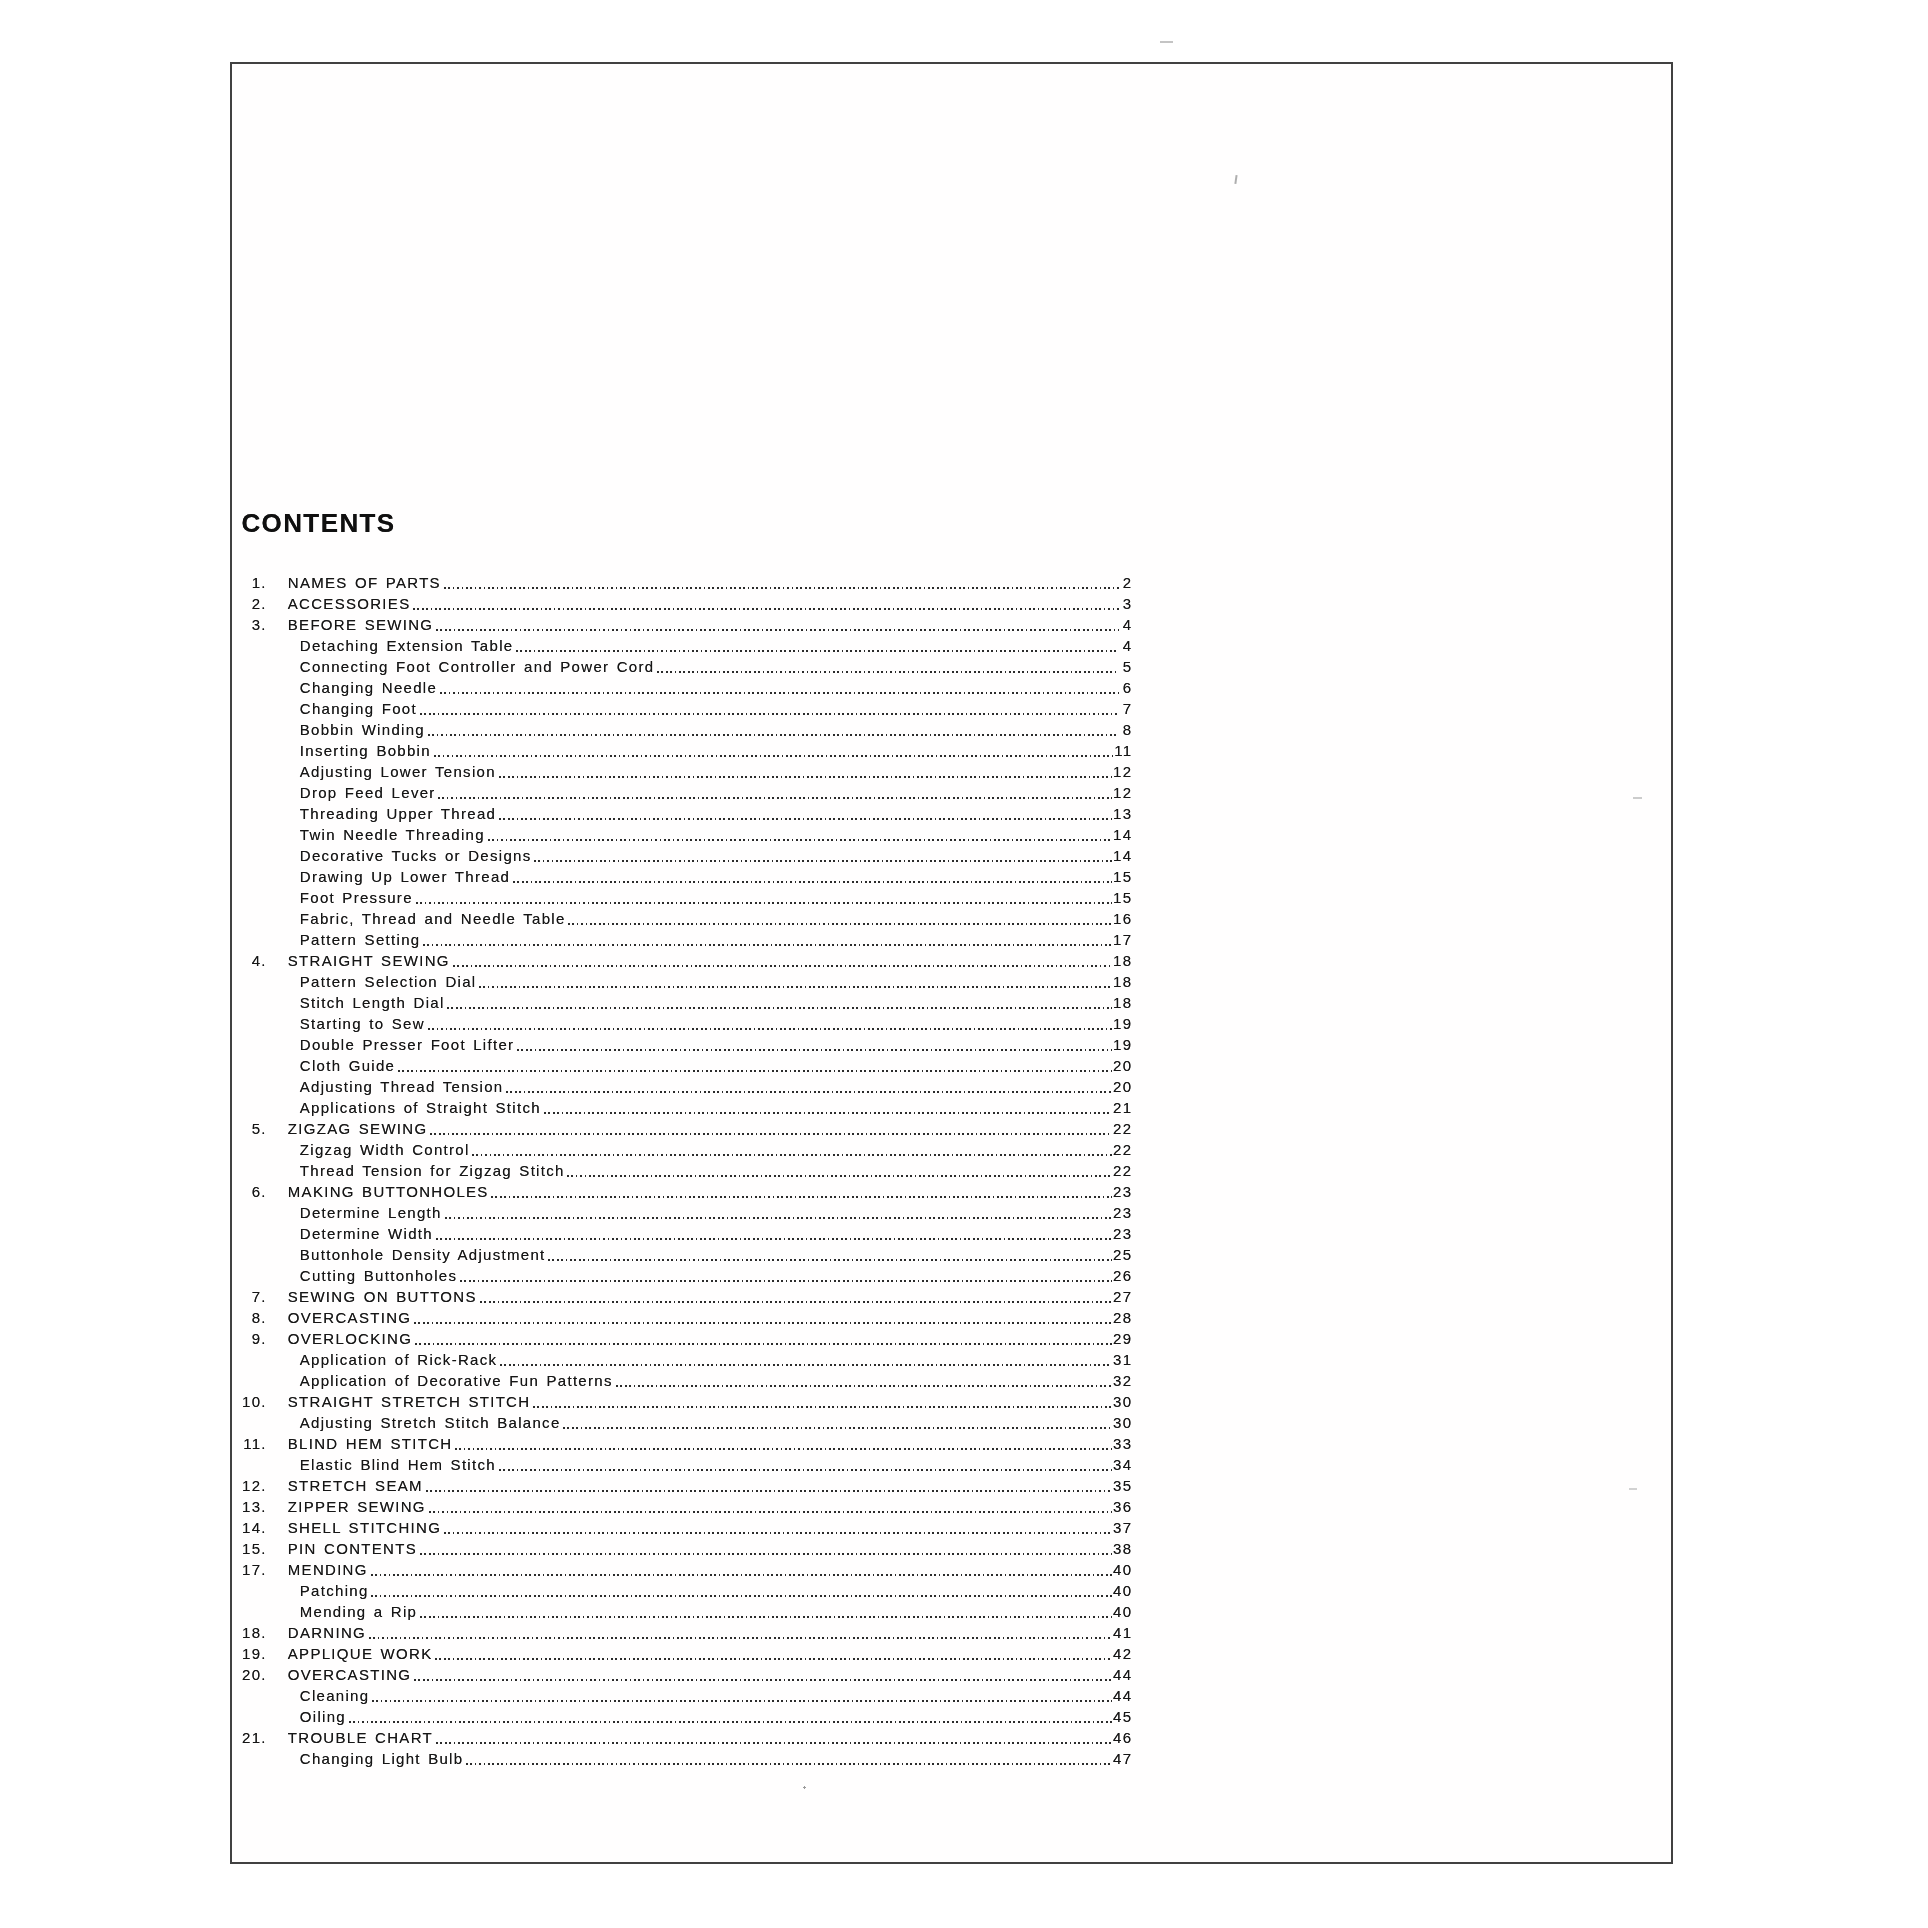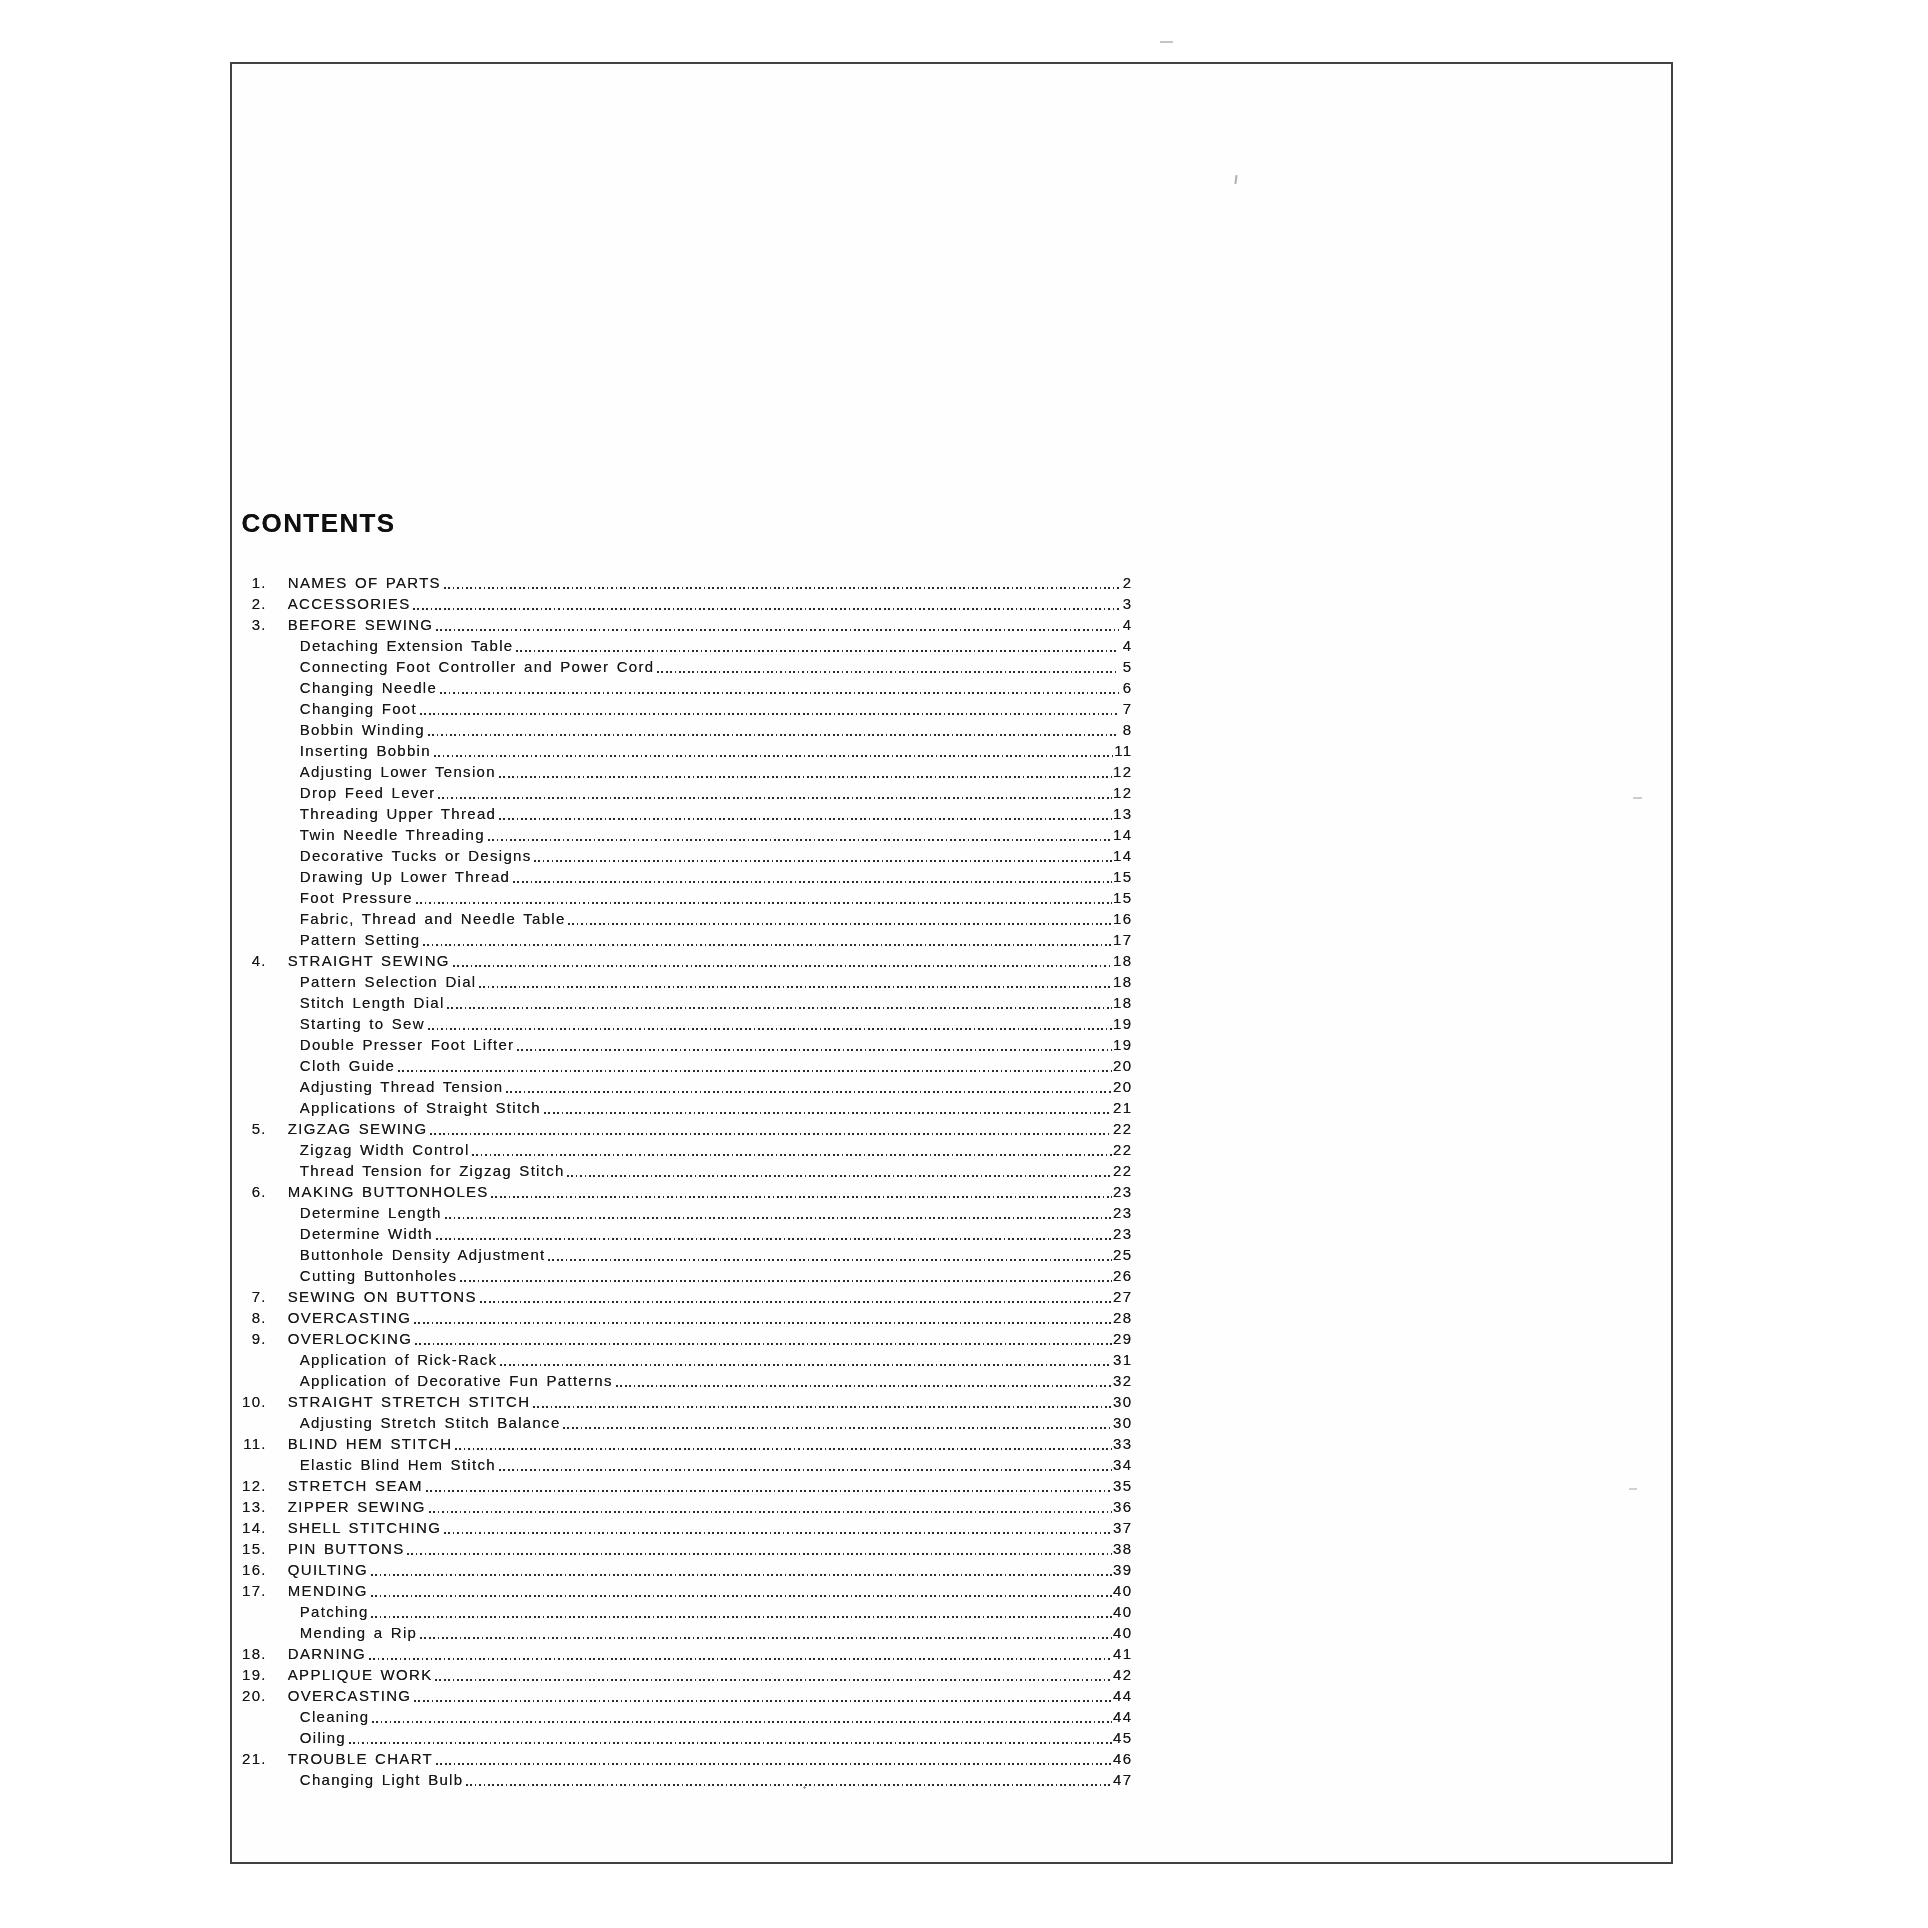--- a/index.html
+++ b/index.html
@@ -358,29 +358,23 @@
         <span class="pg">36</span>
       </div>
       <div class="row">
         <span class="num">14.</span>
         <span class="label">SHELL STITCHING</span>
         <span class="dots"></span>
         <span class="pg">37</span>
       </div>
       <div class="row">
         <span class="num">15.</span>
-        <span class="label">PIN BUTTONS</span>
+        <span class="label">PIN CONTENTS</span>
         <span class="dots"></span>
         <span class="pg">38</span>
-      </div>
-      <div class="row">
-        <span class="num">16.</span>
-        <span class="label">QUILTING</span>
-        <span class="dots"></span>
-        <span class="pg">39</span>
       </div>
       <div class="row">
         <span class="num">17.</span>
         <span class="label">MENDING</span>
         <span class="dots"></span>
         <span class="pg">40</span>
       </div>
       <div class="row sub">
         <span class="num"></span>
         <span class="label">Patching</span>

